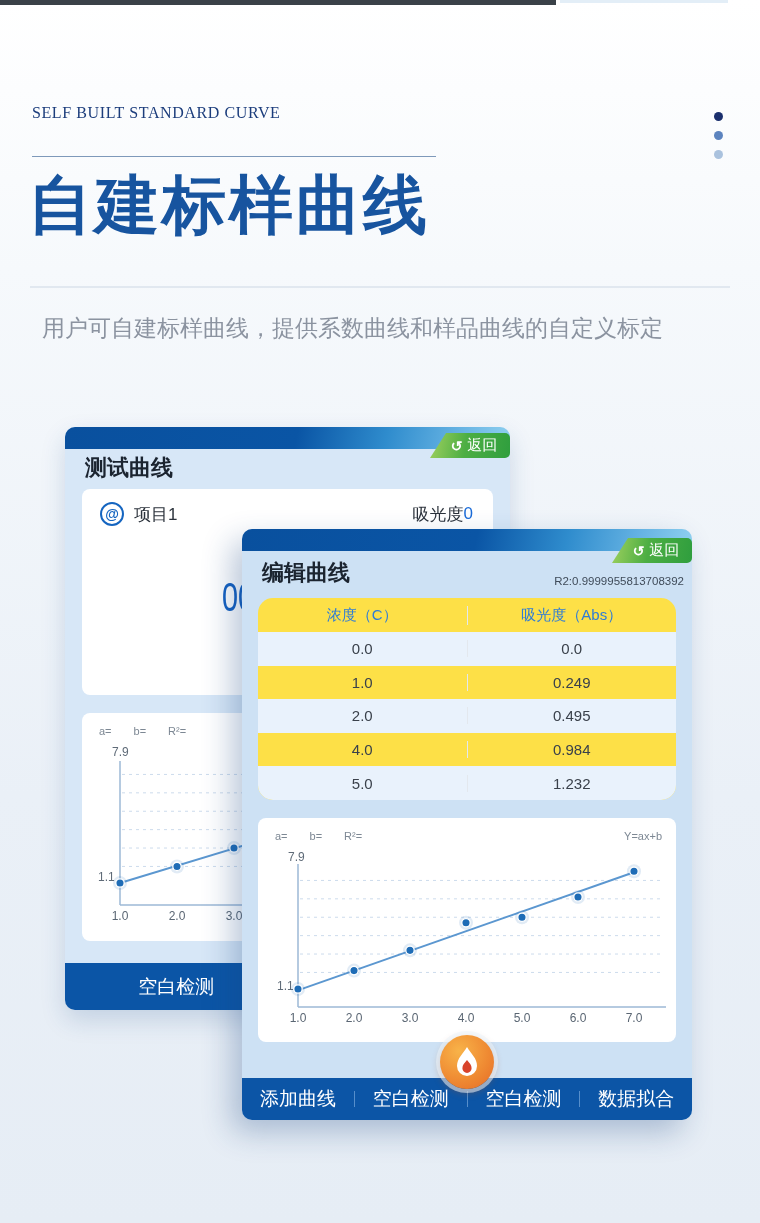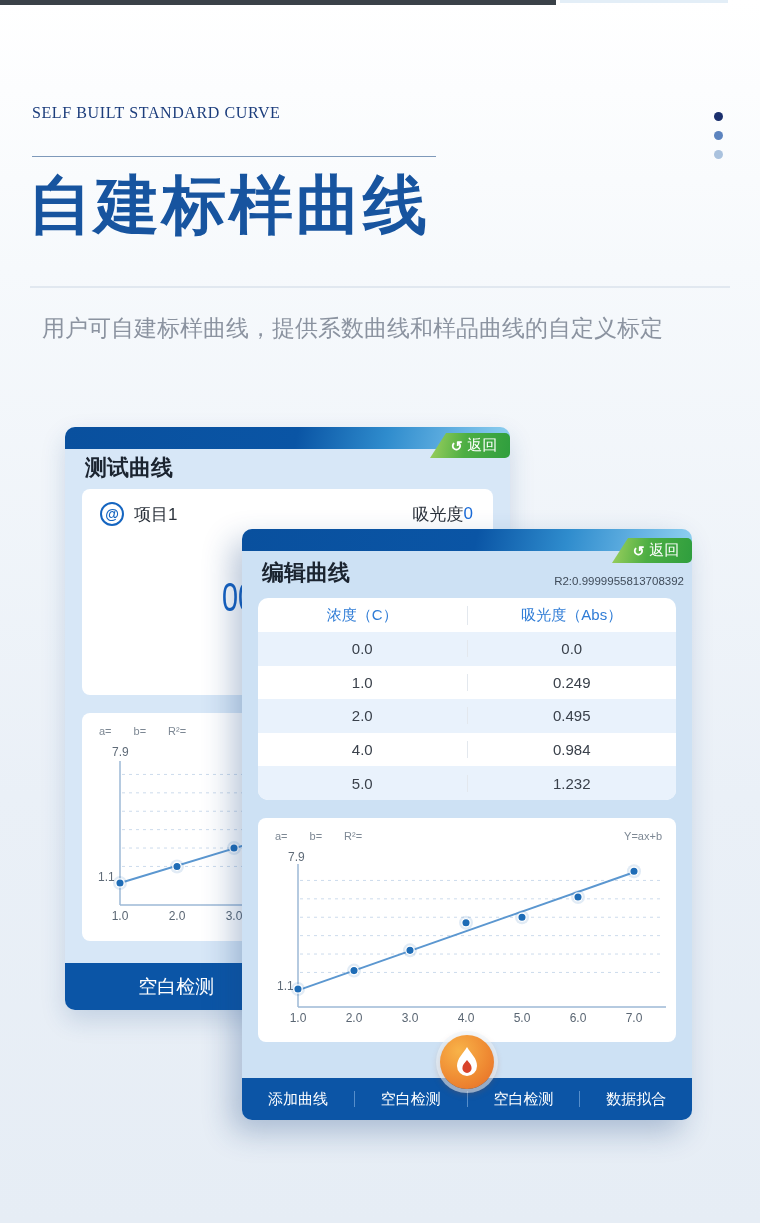--- a/index.html
+++ b/index.html
@@ -57,37 +57,37 @@
   .ybot{position:absolute;font-size:12px;color:#5f6b78;}
   .p-chart1 .ybot{left:16px;top:157px;} .p-chart2 .ybot{left:19px;top:161px;}
   .formula{position:absolute;right:14px;top:12px;font-size:11px;color:#7d8894;}
   .chart-svg{position:absolute;left:0;top:0;}
 
   .card-footer{position:absolute;left:0;right:0;bottom:0;height:47px;background:#0b55a6;
                border-radius:0 0 10px 10px;display:flex;align-items:center;}
   .foot-btn{width:50%;text-align:center;color:#fff;font-size:19px;cursor:pointer;}
 
   .r2{position:absolute;right:8px;top:46px;font-size:11.5px;color:#3f4b59;}
-  .table{position:absolute;left:16px;top:69px;right:16px;height:202px;background:#ffffff;
-         border-radius:10px;overflow:hidden;}
+  .table{position:absolute;left:16px;top:69px;right:16px;height:202px;background:#fde047;
+         border-radius:15px;overflow:hidden;}
   .t-head{display:flex;height:34px;align-items:center;color:#2f7cd6;font-size:15px;}
   .t-head span{flex:1;text-align:center;}
   .t-head span:last-child,.t-row span:last-child{border-left:1px solid #e3e8ee;}
   .t-row{display:flex;height:33.6px;align-items:center;color:#3a414b;font-size:15px;cursor:pointer;}
   .t-row span{flex:1;text-align:center;box-sizing:border-box;}
   .t-row.alt{background:#e9f2fc;}
 
   .flame{position:absolute;left:50%;top:506px;margin-left:-27px;width:54px;height:54px;
          border-radius:50%;cursor:pointer;z-index:3;
          background:radial-gradient(circle at 35% 30%,#f8b349,#ef8b33 55%,#e66a26 100%);
          box-shadow:0 0 0 4px rgba(235,244,252,.55),0 3px 8px rgba(180,80,20,.45);
          display:flex;align-items:center;justify-content:center;}
   .bottom-nav{position:absolute;left:0;right:0;bottom:0;height:42px;background:#0c55a6;
               border-radius:0 0 10px 10px;display:flex;align-items:center;}
-  .nav-item{flex:1;text-align:center;color:#fff;font-size:15px;cursor:pointer;}
+  .nav-item{flex:1;text-align:center;color:#fff;font-size:19px;cursor:pointer;}
   .nav-div{width:1px;height:16px;background:rgba(160,200,240,.5);}
 </style>
 </head>
 <body>
 
 <div class="page">
   <div class="topbar"></div>
   <div class="topbar-right"></div>
 
   <div class="eyebrow">SELF BUILT STANDARD CURVE</div>

